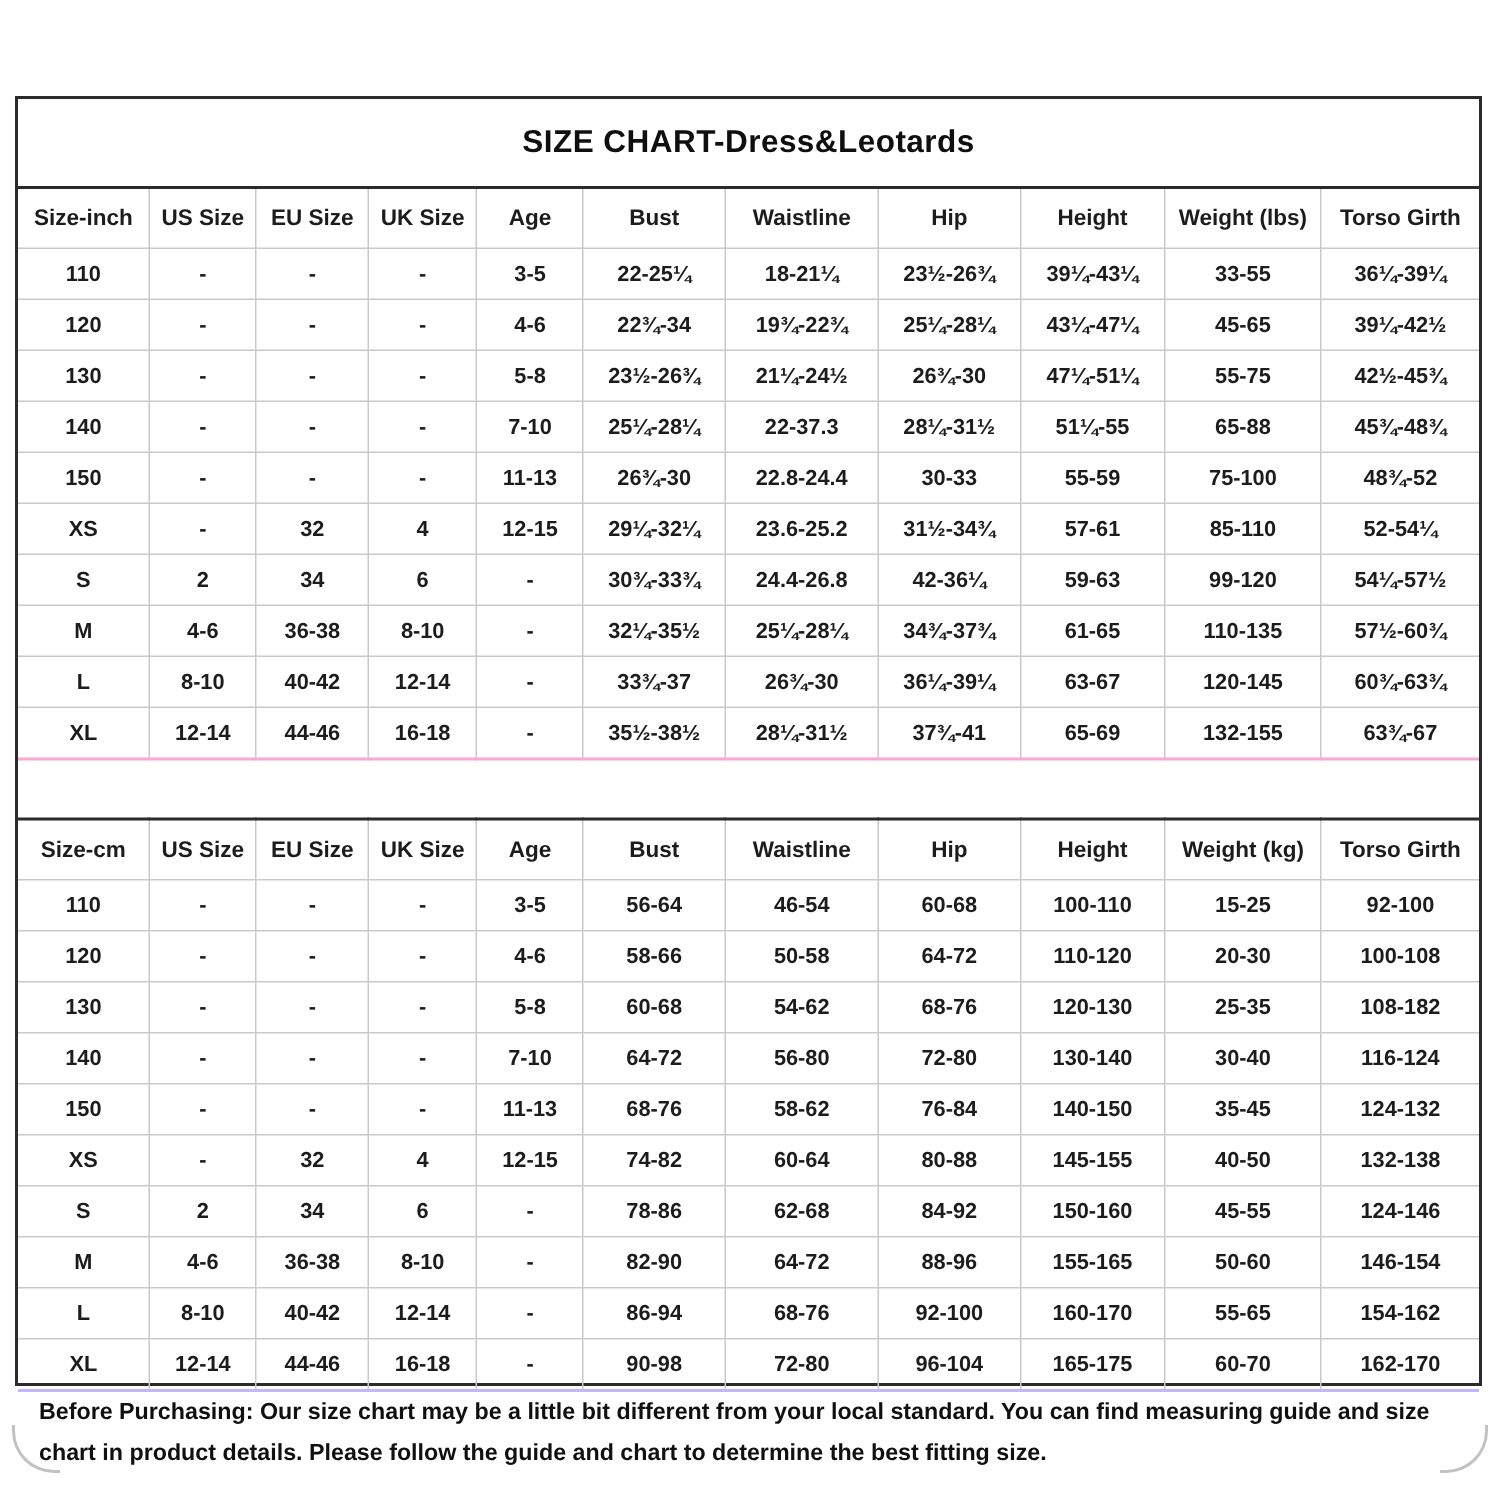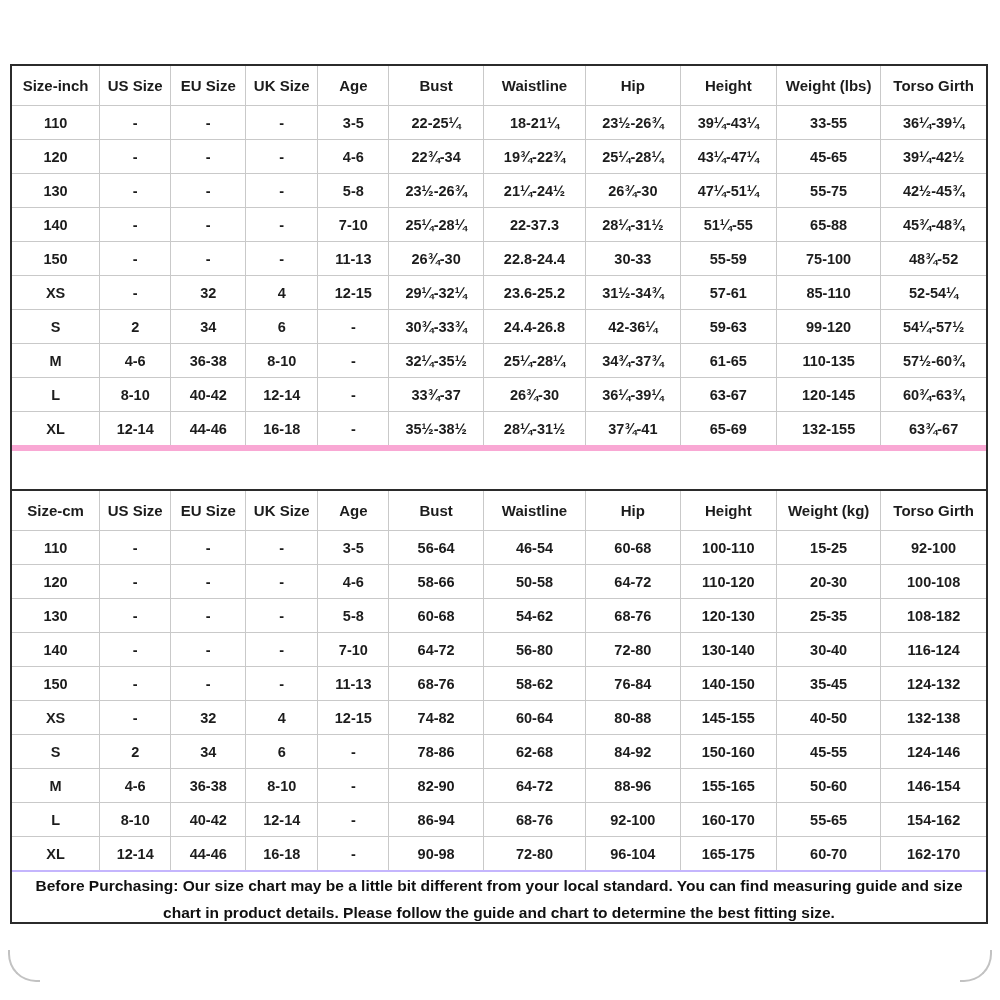--- a/index.html
+++ b/index.html
@@ -21,36 +21,37 @@
   th,td{
     border:1px solid #c9c9c9;text-align:center;vertical-align:middle;
     white-space:nowrap;overflow:hidden;font-weight:bold;color:#1c1c1c;
   }
   th{font-size:15px;height:37px;}
   td{font-size:14.5px;height:31px;}
   th:first-child,td:first-child{border-left:none;}
   th:last-child,td:last-child{border-right:none;}
   thead th{border-top:none;}
   tbody tr:last-child td{border-bottom:none;}
-  #table-inch{border-bottom:6px solid #f9a8d4;}
+  #table-inch{border-bottom:2px solid #f9a8d4;}
   #table-cm{border-top:2px solid #2b2b2b;border-bottom:2px solid #c4b5fd;margin-top:20px;}
   .gap{flex:0 0 18px;}
   .note{
     flex:1;display:flex;align-items:center;justify-content:center;
-    text-align:center;font-size:15.5px;font-weight:bold;line-height:1.75;
+    text-align:left;font-size:15.5px;font-weight:bold;line-height:1.75;
     padding:0 14px;color:#101010;
   }
   .corner{position:absolute;width:30px;height:30px;border:2px solid #c2c2c2;top:950px;}
   .corner.left{left:8px;border-top:none;border-right:none;border-bottom-left-radius:28px;}
   .corner.right{right:8px;border-top:none;border-left:none;border-bottom-right-radius:28px;}
 </style>
 </head>
 <body>
 
 <div class="sheet">
+  <div class="title">SIZE CHART-Dress&amp;Leotards</div>
 
   <table id="table-inch">
       <colgroup>
         <col style="width: 9%;">
         <col style="width: 7.3%;">
         <col style="width: 7.7%;">
         <col style="width: 7.4%;">
         <col style="width: 7.3%;">
         <col style="width: 9.7%;">
         <col style="width: 10.5%;">

